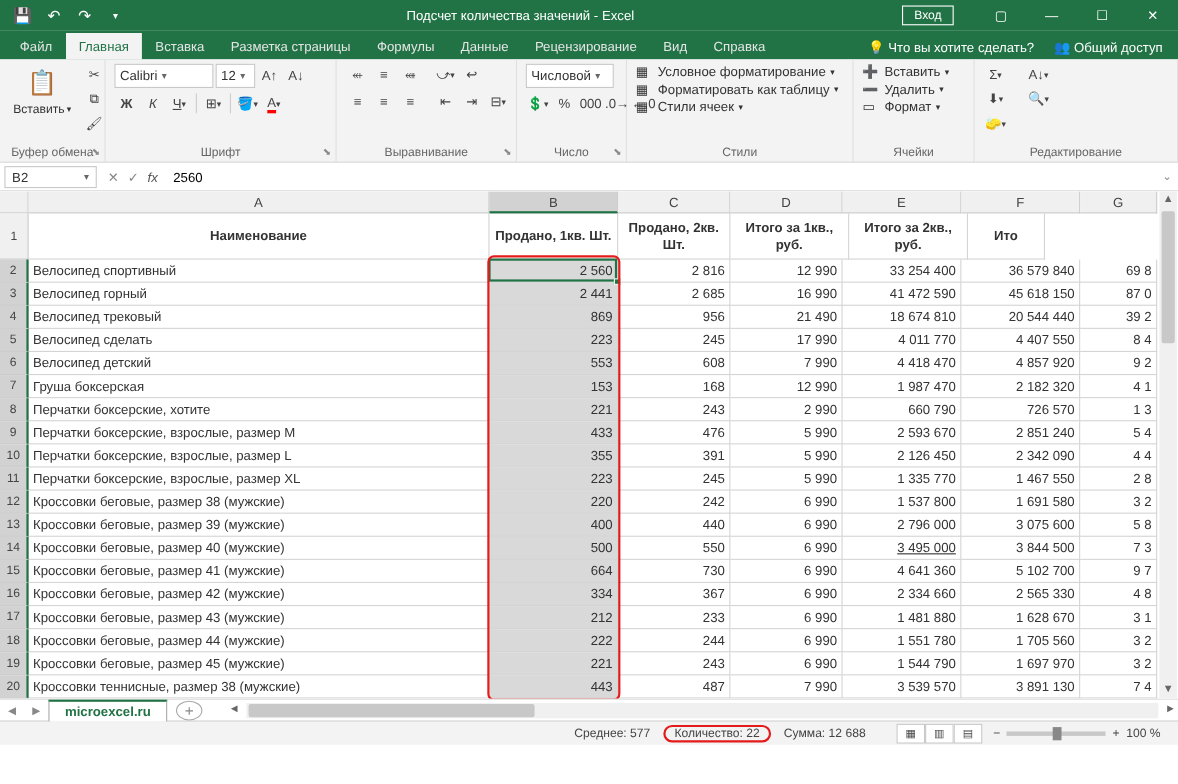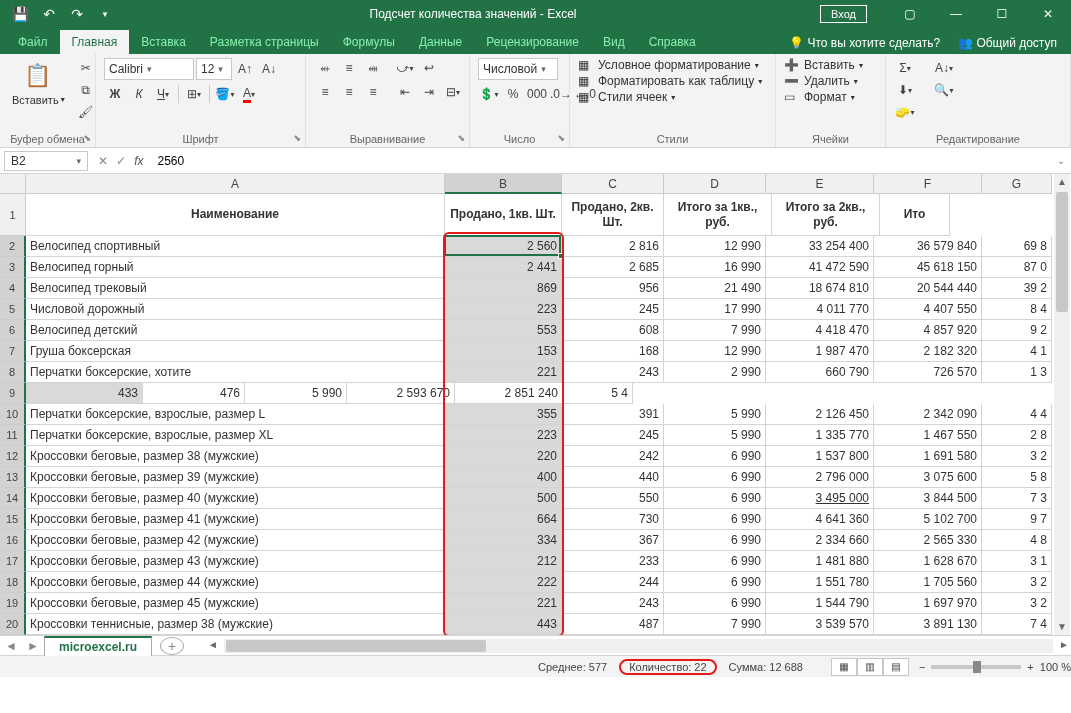--- a/index.html
+++ b/index.html
@@ -9,21 +9,21 @@
 .title-bar { background: #217346; height: 28px; display: flex; align-items: center; color: #fff; }
 .qat { display: flex; gap: 2px; padding: 0 8px; }
 .qat-btn { width: 26px; height: 24px; display: flex; align-items: center; justify-content: center; color: #fff; font-size: 14px; }
 .title-text { flex: 1; text-align: center; font-size: 12px; }
 .win-controls { display: flex; }
 .win-btn { width: 46px; height: 28px; display: flex; align-items: center; justify-content: center; color: #fff; font-size: 12px; }
 .login-btn { border: 1px solid #fff; padding: 2px 10px; margin-right: 20px; font-size: 11px; }
 
 
 .tabs { background: #217346; height: 26px; display: flex; align-items: flex-end; padding-left: 6px; }
-.tab { padding: 5px 12px; color: #86efac; font-size: 12px; }
+.tab { padding: 5px 12px; color: #e5e5e5; font-size: 12px; }
 .tab.active { background: #f3f3f3; color: #217346; }
 .tabs-right { margin-left: auto; display: flex; gap: 18px; padding-right: 14px; color: #fff; align-items: center; padding-bottom: 4px;}
 .tabs-right .q { font-size: 12px; }
 
 
 .ribbon { background: #f3f3f3; height: 94px; display: flex; border-bottom: 1px solid #d4d4d4; }
 .rgroup { border-right: 1px solid #e0e0e0; padding: 4px 8px 2px; display: flex; flex-direction: column; }
 .rgroup-body { flex: 1; display: flex; gap: 6px; align-items: flex-start; }
 .rgroup-label { text-align: center; font-size: 11px; color: #666; padding-top: 2px; position: relative;}
 .rgroup-label::after { content: '⬊'; position: absolute; right: -4px; font-size: 9px; color: #888;}
@@ -81,21 +81,21 @@
 .hsb-tabs { display:flex; align-items:center;}
 .scroll-btn { width:22px; text-align:center; color:#888; font-size:12px;}
 .sheet-tab { border:1px solid #aaa; border-bottom:none; padding:2px 14px; font-size:12px; background:#fff; border-top:2px solid #217346; font-weight:bold; color:#217346;}
 .add-sheet { width:24px; height:18px; margin-left:8px; border:1px solid #aaa; border-radius:50%; text-align:center; line-height:16px; color:#888; font-size:14px;}
 .hsb-track { flex:1; height:14px; background:#f0f0f0; margin:0 18px 0 40px; position:relative;}
 .hsb-track::before, .hsb-track::after { content:'◄'; position:absolute; left:-16px; top:0; font-size:10px; color:#666;}
 .hsb-track::after { content:'►'; left:auto; right:-16px;}
 .hsb-thumb { position:absolute; top:1px; bottom:1px; left:2px; width:260px; background:#c8c8c8; border-radius:2px;}
 
 
-.status { height: 22px; background: #f3f3f3; border-top: 1px solid #d4d4d4; display: flex; align-items: center; font-size: 11px; color: #444; padding: 0 0; }
+.status { height: 22px; background: #f3f3f3; border-top: 1px solid #d4d4d4; display: flex; align-items: center; font-size: 11px; color: #444; padding: 0 16px; }
 .status .sp { flex: 1; }
 .stat-pill { border: 2px solid #e31b1b; border-radius: 10px; padding: 0 8px; color: #444;}
 .views { display: flex; gap: 0; margin: 0 10px;}
 .vbtn { width: 26px; height: 18px; border: 1px solid #c8c8c8; background:#fff; display:flex; align-items:center; justify-content:center; font-size:10px;}
 .zoom { display: flex; align-items: center; gap: 6px; }
 .zoom-track { width: 90px; height: 4px; background: #c8c8c8; position: relative; }
 .zoom-thumb { position: absolute; left: 42px; top: -4px; width: 8px; height: 12px; background: #888; }
 </style>
 </head>
 <body>
@@ -361,21 +361,21 @@
       <div class="crow">
         <div class="cell" style="width: 419px;">Велосипед трековый</div>
         <div class="cell num selcol" style="width: 117px;">869</div>
         <div class="cell num" style="width: 102px;">956</div>
         <div class="cell num" style="width: 102px;">21 490</div>
         <div class="cell num" style="width: 108px;">18 674 810</div>
         <div class="cell num" style="width: 108px;">20 544 440</div>
         <div class="cell num" style="width: 70px;">39 2</div>
       </div>
       <div class="crow">
-        <div class="cell" style="width: 419px;">Числовой дорожный</div>
+        <div class="cell" style="width: 419px;">Велосипед сделать</div>
         <div class="cell num selcol" style="width: 117px;">223</div>
         <div class="cell num" style="width: 102px;">245</div>
         <div class="cell num" style="width: 102px;">17 990</div>
         <div class="cell num" style="width: 108px;">4 011 770</div>
         <div class="cell num" style="width: 108px;">4 407 550</div>
         <div class="cell num" style="width: 70px;">8 4</div>
       </div>
       <div class="crow">
         <div class="cell" style="width: 419px;">Велосипед детский</div>
         <div class="cell num selcol" style="width: 117px;">553</div>
@@ -397,20 +397,21 @@
       <div class="crow">
         <div class="cell" style="width: 419px;">Перчатки боксерские, хотите</div>
         <div class="cell num selcol" style="width: 117px;">221</div>
         <div class="cell num" style="width: 102px;">243</div>
         <div class="cell num" style="width: 102px;">2 990</div>
         <div class="cell num" style="width: 108px;">660 790</div>
         <div class="cell num" style="width: 108px;">726 570</div>
         <div class="cell num" style="width: 70px;">1 3</div>
       </div>
       <div class="crow">
+        <div class="cell" style="width: 419px;">Перчатки боксерские, взрослые, размер M</div>
         <div class="cell num selcol" style="width: 117px;">433</div>
         <div class="cell num" style="width: 102px;">476</div>
         <div class="cell num" style="width: 102px;">5 990</div>
         <div class="cell num" style="width: 108px;">2 593 670</div>
         <div class="cell num" style="width: 108px;">2 851 240</div>
         <div class="cell num" style="width: 70px;">5 4</div>
       </div>
       <div class="crow">
         <div class="cell" style="width: 419px;">Перчатки боксерские, взрослые, размер L</div>
         <div class="cell num selcol" style="width: 117px;">355</div>

